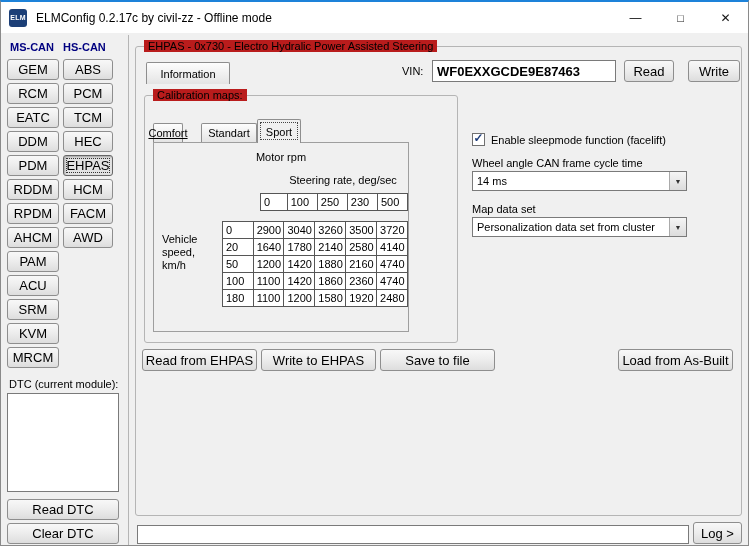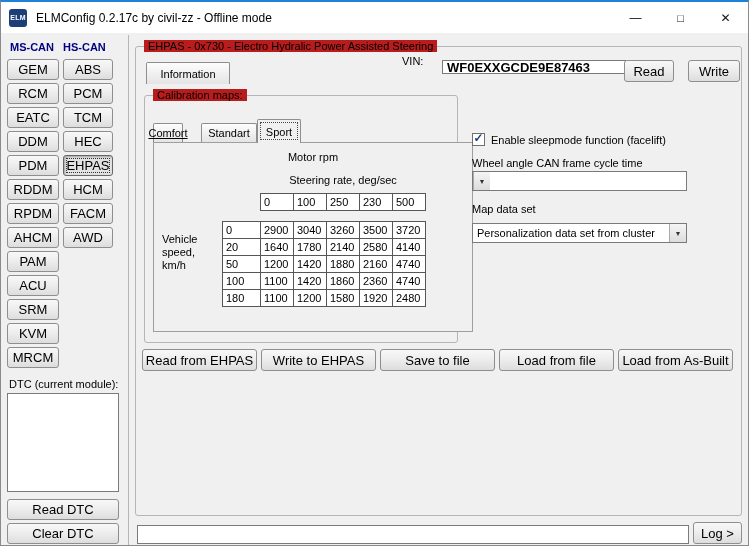--- a/index.html
+++ b/index.html
@@ -55,31 +55,31 @@
   .tab {
     position:absolute; display:flex; align-items:center; justify-content:center; font-size:11px;
     background:linear-gradient(#fdfdfd,#e4e4e4); border:1px solid #8e8e8e; border-bottom:none;
     border-radius:2px 2px 0 0; white-space:nowrap; z-index:2;
   }
   .tab.active { background:#f0f0f0; z-index:3; outline:1px dotted #444; outline-offset:-4px; }
   .tab.info   { left:10px; top:15px; width:84px; height:22px; }
   .tab.config { left:94px; top:12px; width:90px; height:25px; }
 
   
-  .vin-label { position:absolute; left:266px; top:8px;text-align:center; }
-  .vin-input { position:absolute; left:306px; top:13px; width:184px; height:14px; border:1px solid #7a7a7a; background:#fff; font-family:"Liberation Sans",sans-serif; font-size:13px; font-weight:bold; padding:0 4px; }
+  .vin-label { position:absolute; left:266px; top:18px;text-align:center; }
+  .vin-input { position:absolute; left:296px; top:13px; width:184px; height:22px; border:1px solid #7a7a7a; background:#fff; font-family:"Liberation Sans",sans-serif; font-size:13px; font-weight:bold; padding:0 4px; }
   .vin-read  { left:488px; top:13px; width:50px; height:22px; }
   .vin-write { left:552px; top:13px; width:52px; height:22px; }
 
   
   .calgroup { position:absolute; left:8px; top:48px; width:314px; height:248px; border:1px solid #b5b5b5; border-radius:3px; }
   .tab.sm.comfort  { left:8px;   top:27px; width:30px; height:19px;text-decoration:underline; }
   .tab.sm.standart { left:56px;  top:27px; width:56px; height:19px; }
   .tab.sm.sport    { left:112px; top:23px; width:44px; height:24px; }
-  .tabpage { position:absolute; left:8px; top:46px; width:320px; height:190px; border:1px solid #9e9e9e; background:#f0f0f0; }
+  .tabpage { position:absolute; left:8px; top:46px; width:256px; height:190px; border:1px solid #9e9e9e; background:#f0f0f0; }
 
   .motor-hdr { position:absolute; left:0; top:8px; width:100%; text-align:center; }
   .steer-hdr { position:absolute; left:104px; top:31px; width:170px; text-align:center; }
   table.grid { position:absolute; border-collapse:collapse; }
   table.grid td {
     border:1px solid #565656; background:#fff; width:33px; height:17px;
     padding:0 0 0 3px; font-size:11px; line-height:15px; text-align:left; vertical-align:middle; white-space:nowrap;
   }
   table.grid td.rh { width:38px; }
   table.hdr-row  { left:106px; top:50px; }
@@ -89,21 +89,21 @@
   
   .chk-row { position:absolute; left:336px; top:86px; display:flex; align-items:center; }
   .chk { width:13px; height:13px; background:#fff; border:1px solid #707070; display:flex; align-items:center; justify-content:center; }
   .checkmark { color:#1f3d7a; font-size:12px; font-weight:bold; line-height:11px; margin-top:-2px; }
   .chk-label { margin-left:6px; }
   .opt-label { position:absolute; left:336px; }
   .opt-label.wheel { top:110px; }
   .opt-label.map   { top:156px; }
   .combo { position:absolute; left:336px; width:215px; height:20px; background:#fff; border:1px solid #7a7a7a; display:flex; align-items:center; }
   .combo.wheel-combo { top:124px; }
-  .combo.map-combo   { top:176px; }
+  .combo.map-combo   { top:170px; }
   .combo-val { flex:1; padding-left:4px; white-space:nowrap; overflow:hidden; }
   .combo-btn { width:17px; height:100%; border-left:1px solid #aaa; background:linear-gradient(#f5f5f5,#dcdcdc); display:flex; align-items:center; justify-content:center; font-size:7px; color:#333; }
 
   
   .action { top:302px; height:22px; width:115px; }
   .a0{left:6px}.a1{left:125px}.a2{left:244px}.a3{left:363px}.a4{left:482px}
 
   
   .log-input { position:absolute; left:136px; top:523px; width:552px; height:19px; border:1px solid #7a7a7a; background:#fff; font-family:"Liberation Sans",sans-serif; font-size:11px; padding:0 3px; }
   .log-btn { left:692px; top:520px; width:49px; height:22px; }
@@ -241,32 +241,32 @@
 
     <div class="chk-row">
       <span class="chk">
           <span class="checkmark">✓</span>
         </span>
       <span class="chk-label">Enable sleepmode function (facelift)</span>
     </div>
 
     <div class="opt-label wheel">Wheel angle CAN frame cycle time</div>
     <div class="combo wheel-combo">
+      <span class="combo-val">14 ms</span>
       <span class="combo-btn">▼</span>
     </div>
 
     <div class="opt-label map">Map data set</div>
     <div class="combo map-combo">
       <span class="combo-val">Personalization data set from cluster</span>
       <span class="combo-btn">▼</span>
     </div>
 
     <button class="btn action a0">Read from EHPAS</button>
     <button class="btn action a1">Write to EHPAS</button>
     <button class="btn action a2">Save to file</button>
-    <button class="btn action a3">Load from file</button>
     <button class="btn action a4">Load from As-Built</button>
   </div>
 
   <input class="log-input" value="" style="">
   <button class="btn log-btn">Log &gt;</button>
 
 </div>
 
 </body></html>

